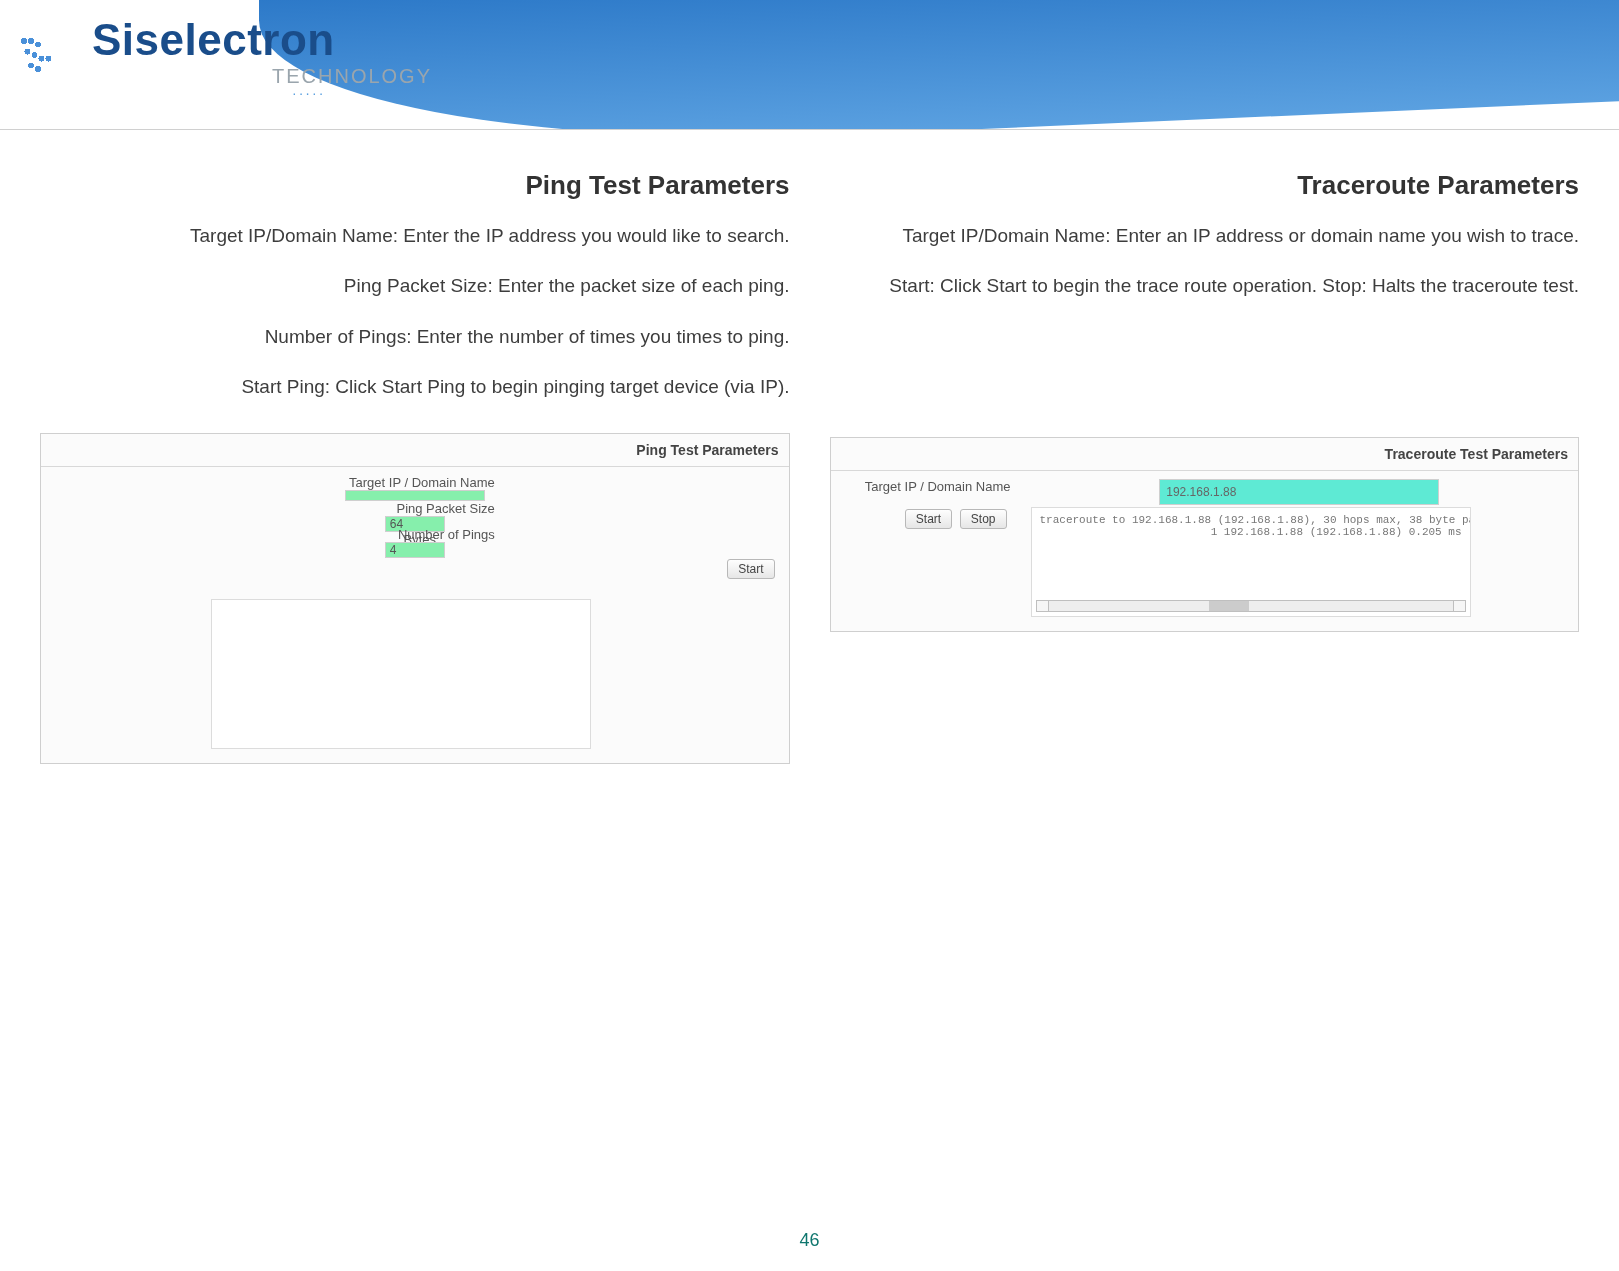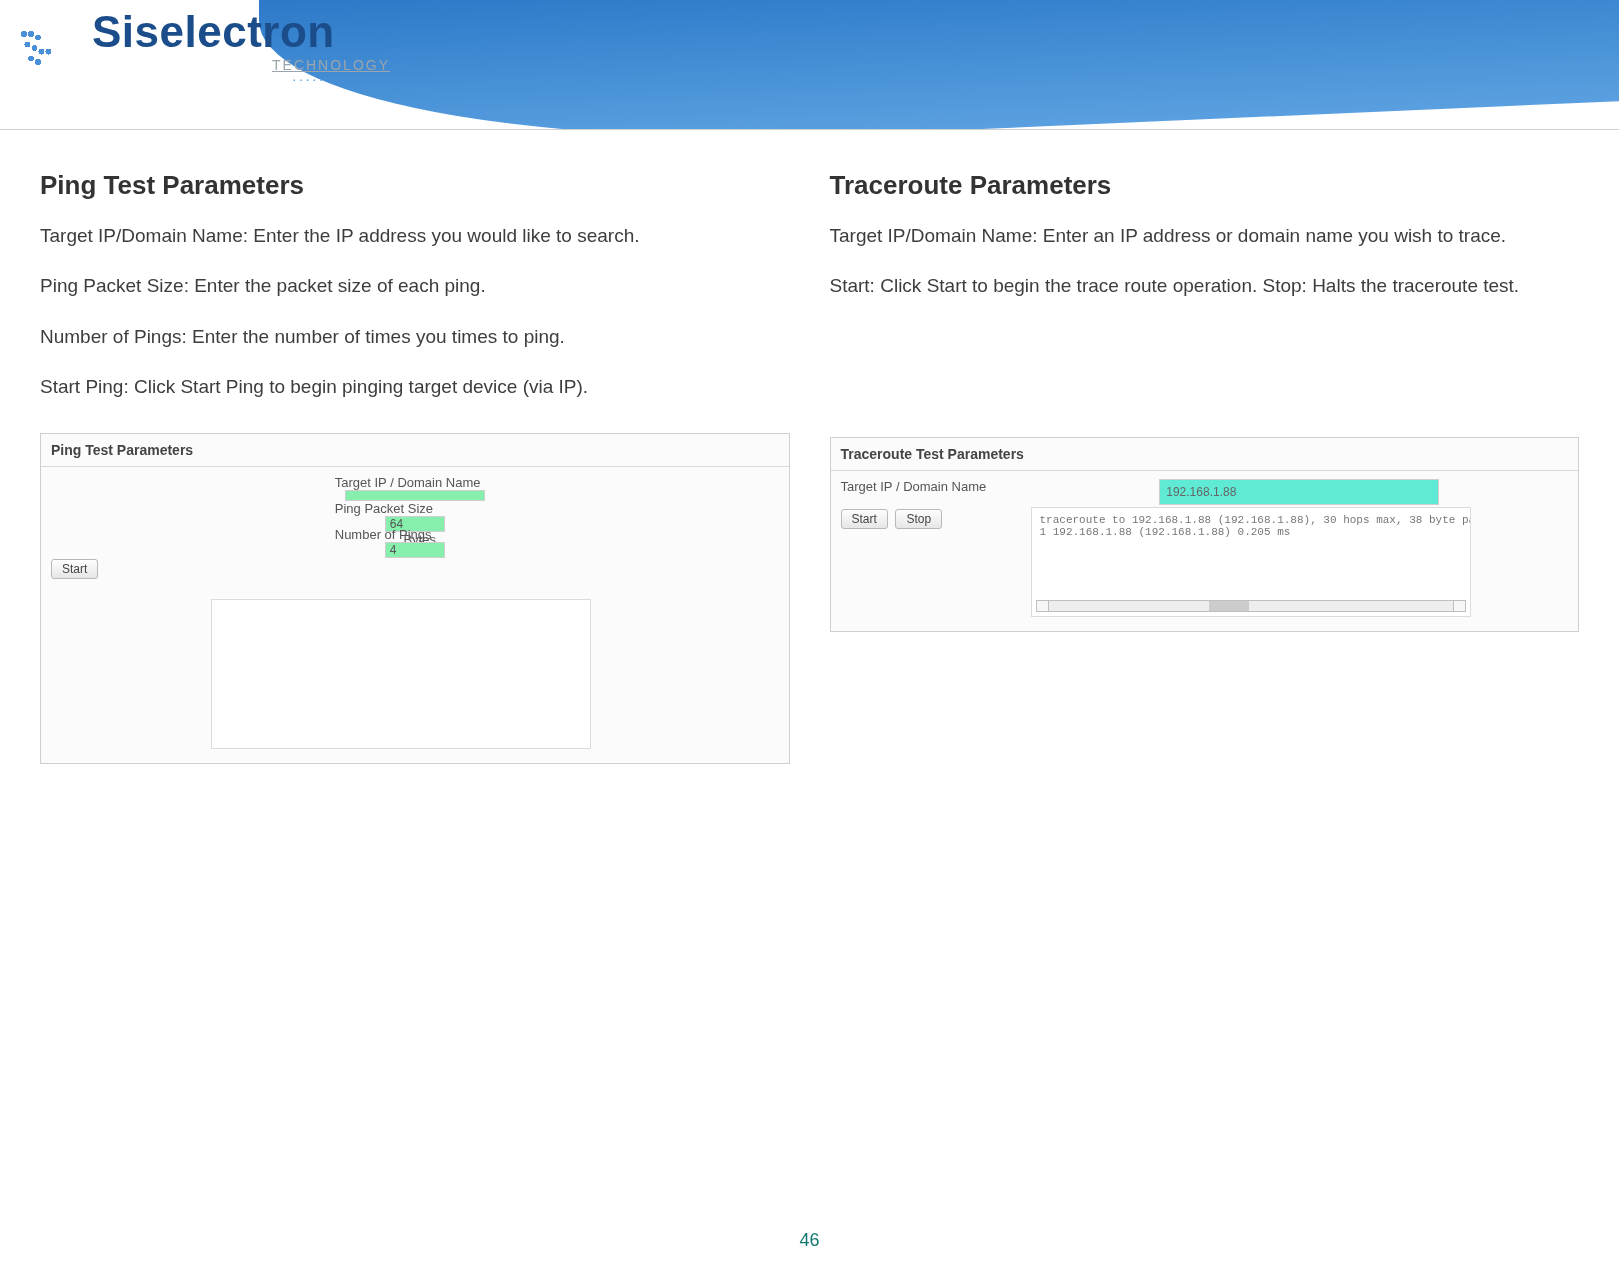--- a/index.html
+++ b/index.html
@@ -34,30 +34,31 @@
       radial-gradient(circle at 20% 30%, #4a90d9 3px, transparent 3px),
       radial-gradient(circle at 30% 30%, #4a90d9 3px, transparent 3px),
       radial-gradient(circle at 40% 35%, #4a90d9 3px, transparent 3px),
       radial-gradient(circle at 25% 45%, #4a90d9 3px, transparent 3px),
       radial-gradient(circle at 35% 50%, #4a90d9 3px, transparent 3px),
       radial-gradient(circle at 45% 55%, #4a90d9 3px, transparent 3px),
       radial-gradient(circle at 55% 55%, #4a90d9 3px, transparent 3px),
       radial-gradient(circle at 30% 65%, #4a90d9 3px, transparent 3px),
       radial-gradient(circle at 40% 70%, #4a90d9 3px, transparent 3px);
   }
-  .logo-text { line-height: 1; }
+  .logo-text { line-height: 1; margin-top: 8px; }
   .logo-name { font-size: 44px; font-weight: 700; color: #1a4d8a; letter-spacing: 0.5px; }
-  .logo-sub { font-size: 14px; color: #9aa5ad; letter-spacing: 2px; margin-top: 4px; margin-left: 180px; text-decoration: underline; }
+  .logo-sub { font-size: 20px; color: #9aa5ad; letter-spacing: 2px; margin-top: 4px; margin-left: 180px; }
   .logo-dots { margin-left: 200px; font-size: 14px; color: #5aa0e0; letter-spacing: 2px; }
 
   
   .content {
     display: flex;
     gap: 40px;
     padding: 40px 40px 0 40px;
+    text-align: right;
   }
   .col { flex: 1; }
   h2 { font-size: 26px; font-weight: 600; margin-bottom: 20px; color: #333; }
   p { font-size: 19px; line-height: 1.6; color: #3d3d3d; margin-bottom: 20px; }
   p .label { font-weight: 500; }
 
   
   .shot {
     border: 1px solid #cfcfcf;
     background: #fbfbfb;

